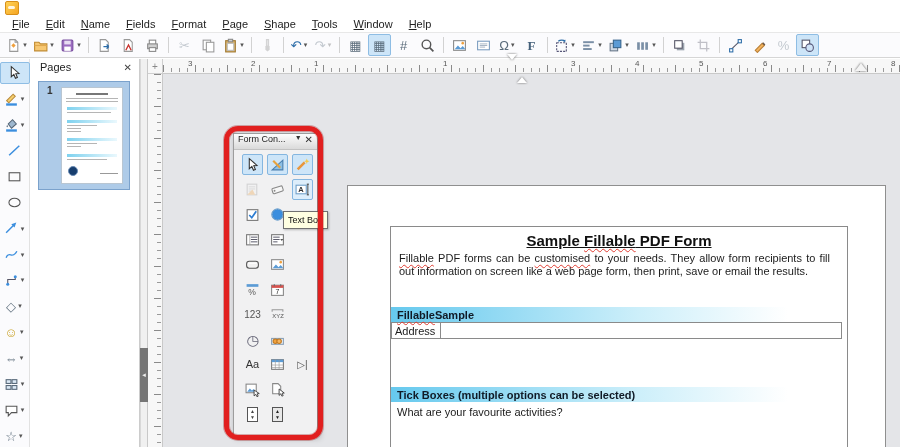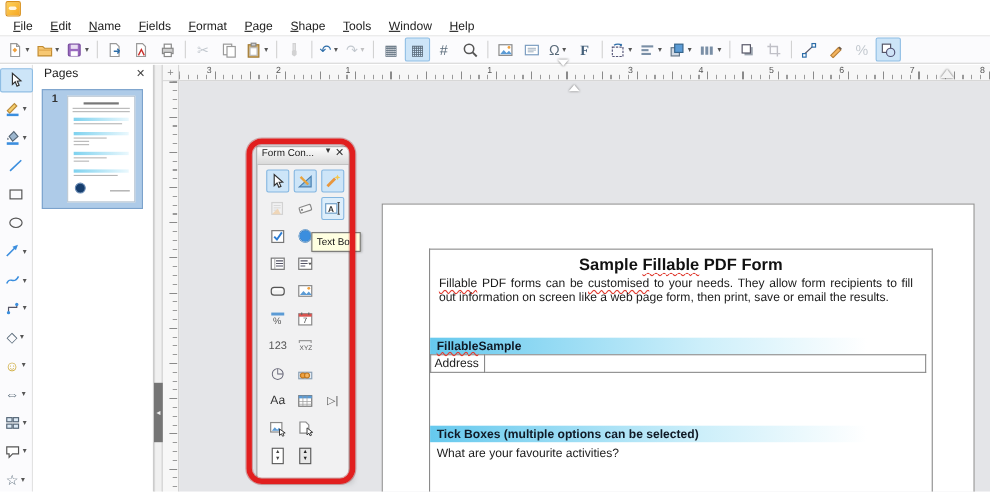--- a/index.html
+++ b/index.html
@@ -71,21 +71,21 @@
           border-right:1px solid #c9c9c9;box-sizing:border-box;}
   .vticks{position:absolute;top:0;bottom:0;right:1px;width:4px;
           background:repeating-linear-gradient(180deg,#9a9a9a 0 1px,transparent 1px 8px);}
   .vmajor{position:absolute;top:0;bottom:0;right:1px;width:7px;
           background:repeating-linear-gradient(180deg,#8a8a8a 0 1px,transparent 1px 32px);}
   
   .canvas{position:absolute;left:163px;top:74px;width:737px;height:373px;background:#e4e5e8;overflow:hidden;}
   .page{position:absolute;left:184px;top:111px;width:537px;height:400px;background:#fff;border:1px solid #8f8f8f;}
   .contentbox{position:absolute;left:42px;top:40px;width:458px;height:365px;border:1px solid #8a8a8a;border-bottom:none;
               box-sizing:border-box;font-size:11px;color:#1b1b1b;}
-  .doctitle{text-align:center;font-size:15px;font-weight:bold;margin-top:5px;color:#111;}
+  .doctitle{text-align:center;font-size:15px;font-weight:bold;margin-top:5px;color:#111;text-decoration:underline;}
   .intro{margin:3px 17px 0 8px;text-align:justify;line-height:13px;}
   .sp{text-decoration:underline;text-decoration-style:wavy;text-decoration-color:#e03c31;text-decoration-thickness:1px;text-underline-offset:2px;}
   .secbar{margin-top:29px;width:451px;height:15px;background:linear-gradient(90deg,#66c9ee,#cdeffa 55%,#fff 88%);
           font-weight:bold;display:flex;align-items:center;padding-left:6px;box-sizing:border-box;color:#101a26;}
   .secbar2{margin-top:48px;}
   .ftable{width:451px;border-collapse:collapse;font-size:11px;}
   .ftable td{border:1px solid #8a8a8a;height:15px;padding:0 3px;background:#fff;}
   .c-name{width:42px;}
   .c-input{width:246px;}
   .c-date{width:22px;}

